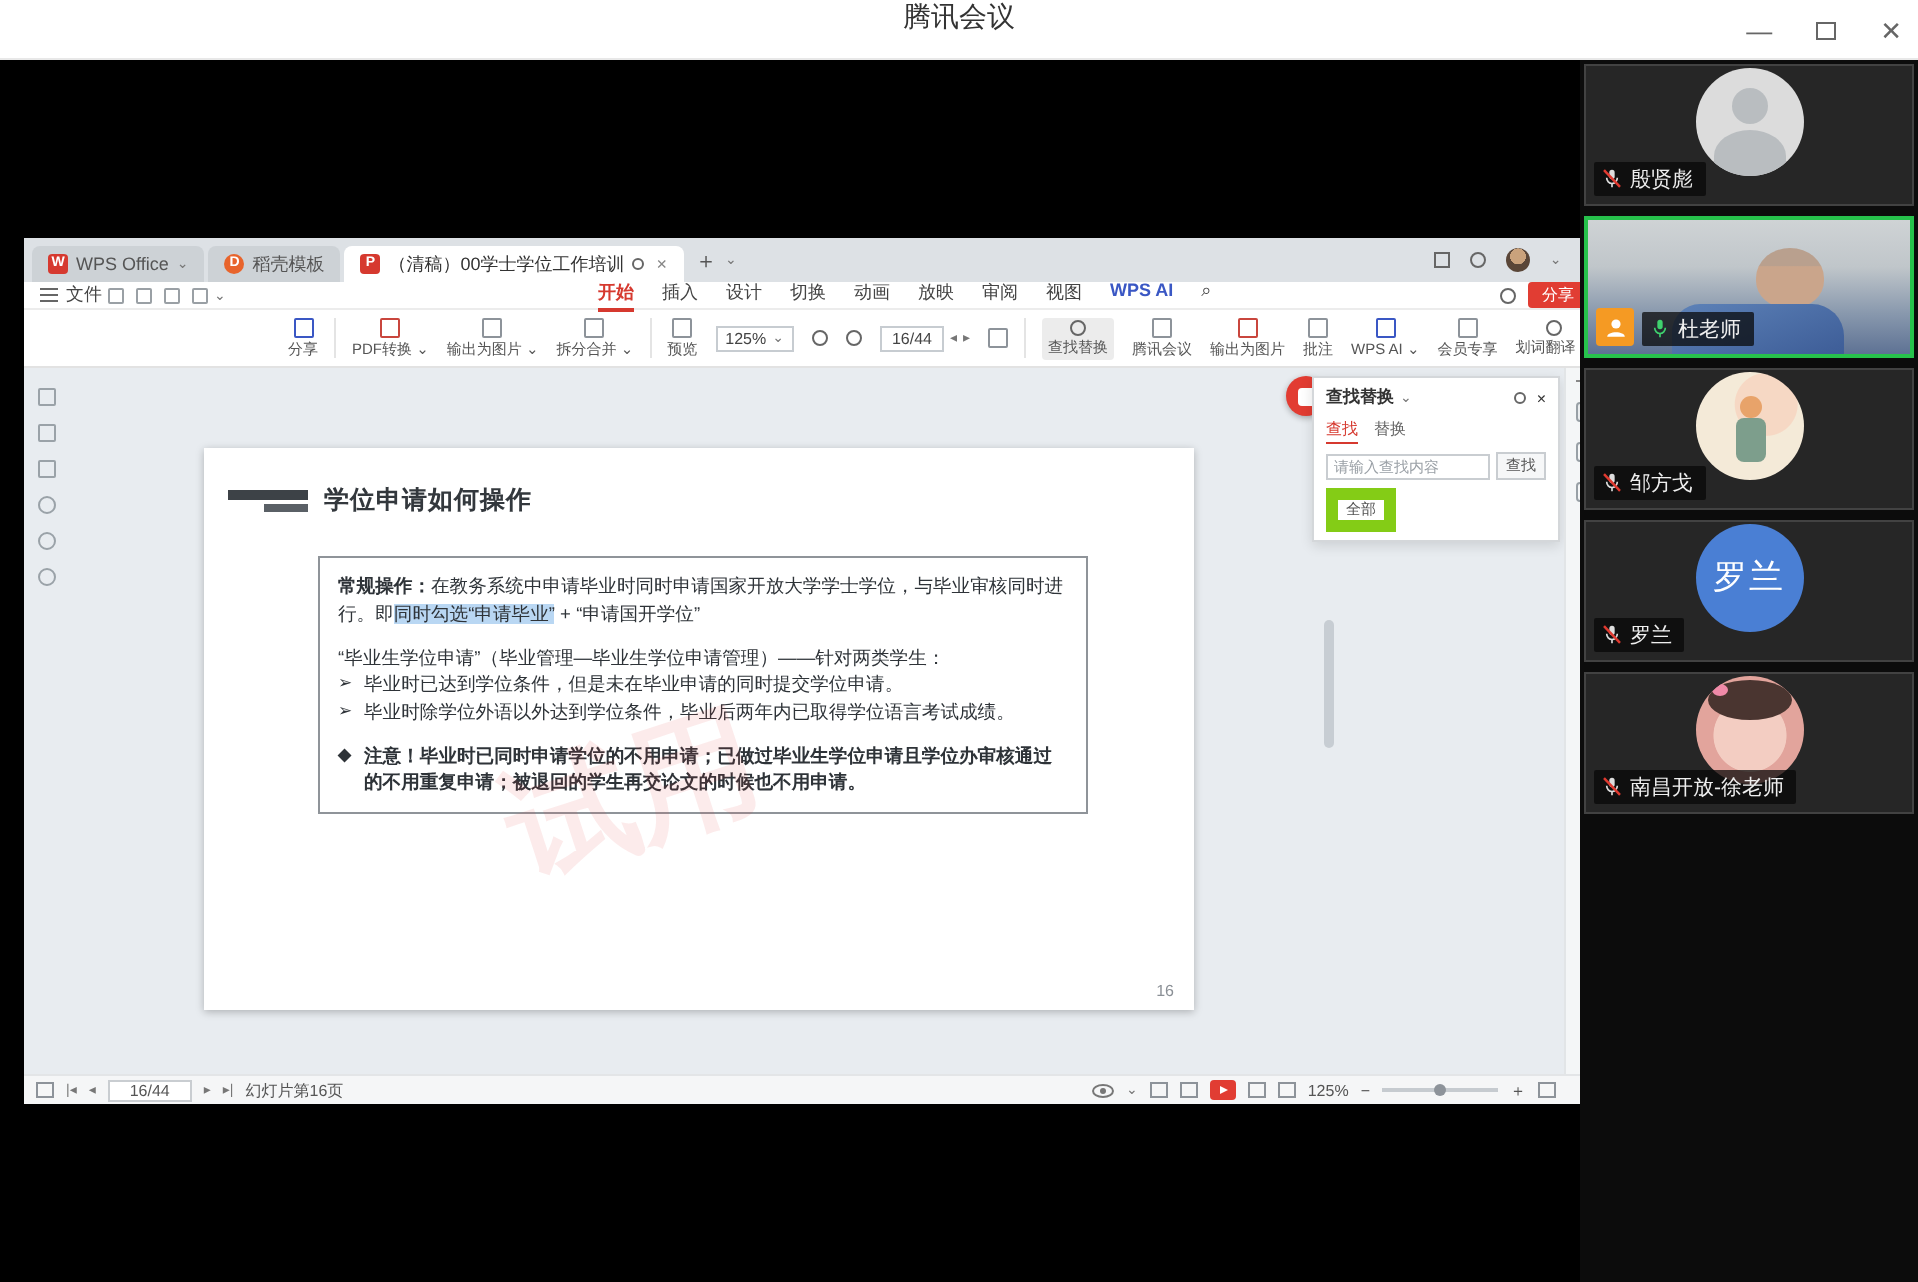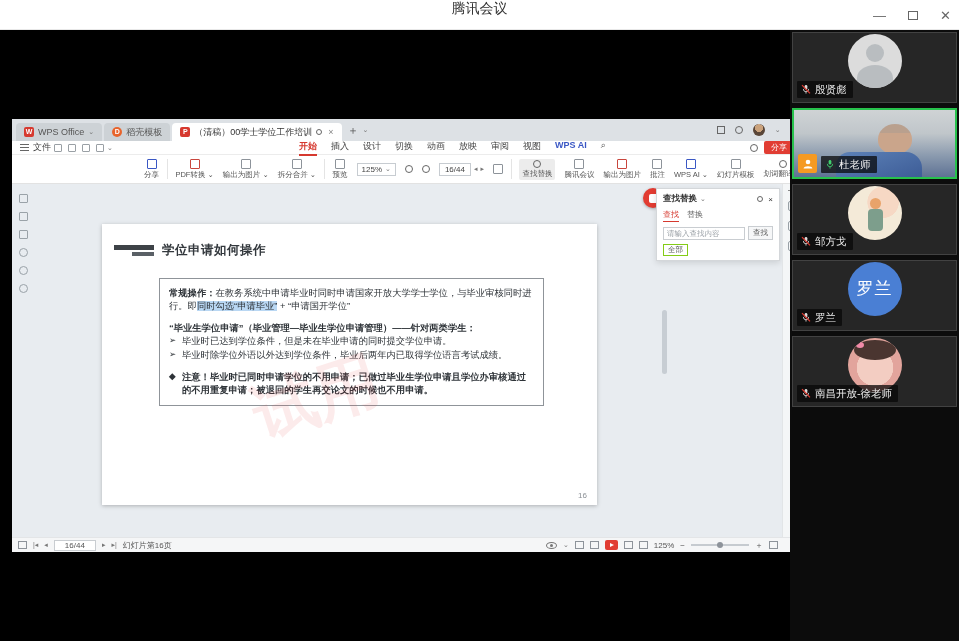--- a/index.html
+++ b/index.html
@@ -83,21 +83,21 @@
   .fphead{display:flex;align-items:center;color:#333}
   .fphead .ttl{font-size:8.5px;font-weight:bold}
   .fphead .sp{flex:1}
   .fptabs{display:flex;gap:8px;margin-top:4px}
   .fptab{color:#666;padding-bottom:1px}
   .fptab.active{color:#d6392f;border-bottom:1.5px solid #d6392f}
   .fprow{display:flex;gap:3px;margin-top:4px;align-items:center}
   .fpinput{flex:1;height:13px;border:1px solid #c9cdd1;font-size:7.5px;padding:0 3px;color:#444;min-width:0}
   .fpinput::placeholder{color:#9aa0a6}
   .fpbtn{border:1px solid #c9cdd1;background:#f6f7f8;font-size:7.5px;padding:1px 4px;color:#555}
-  .chip{display:inline-block;border:1px solid #84cc16;font-size:7.5px;padding:0 4px;margin-top:4px;color:#555}
+  .chip{display:inline-block;border:6px solid #84cc16;font-size:7.5px;padding:0 4px;margin-top:4px;color:#555}
   .aibtn{position:absolute;left:631px;top:4px;width:20px;height:20px;border-radius:50%;background:#e23c32;box-shadow:0 1px 3px rgba(0,0,0,.3);display:flex;align-items:center;justify-content:center}
   .aibtn i{width:9px;height:9px;background:#fff;border-radius:2px;display:block}
   
   .statusbar{height:15px;background:#f5f6f7;border-top:1px solid #e3e5e7;display:flex;align-items:center;padding:0 6px;font-size:8px;color:#555;position:relative}
   .sbl{display:flex;align-items:center;gap:6px}
   .sbbox{border:1px solid #c9cdd1;background:#fff;padding:0 10px;height:11px;display:flex;align-items:center}
   .sbr{position:absolute;right:24px;display:flex;align-items:center;gap:6px}
   .vico{width:9px;height:8px;border:1px solid #8d939a}
   .playbtn{width:13px;height:10px;background:#e13d33;border-radius:2px;position:relative}
   .playbtn:after{content:"";position:absolute;left:5px;top:2.5px;border-left:4px solid #fff;border-top:2.5px solid transparent;border-bottom:2.5px solid transparent}
@@ -266,21 +266,21 @@
           <div class="titem">
             <span class="tbico"></span>
             <span>批注</span>
           </div>
           <div class="titem">
             <span class="tbico blue"></span>
             <span><span>WPS AI</span> ⌄</span>
           </div>
           <div class="titem">
             <span class="tbico"></span>
-            <span>幻灯片模板</span>
+            <span>会员专享</span>
           </div>
           <div class="titem">
             <span class="crc"></span>
             <span><span>划词翻译</span> ⌄</span>
           </div>
         </div>
       </div>
 
       <div class="doc">
 
@@ -299,21 +299,21 @@
                 <i class="bar1"></i>
                 <i class="bar2"></i>
               </span>
             <span class="t">学位申请如何操作</span>
           </div>
           <div class="sbox">
               <div class="blk p">
                 <span><span style="font-weight: bold; font-family: Liberation Serif, serif;">常规操作：</span><span>在教务系统中申请毕业时同时申请国家开放大学学士学位，与毕业审核同时进行。即</span><span class="hl">同时勾选“申请毕业”</span><span> + “申请国开学位”</span></span>
               </div>
               <div class="blk p gap">
-                <span><span style="font-weight: bold; margin-top: 44px;">“毕业生学位申请”（毕业管理—毕业生学位申请管理）——针对两类学生：</span></span>
+                <span><span style="font-weight: normal; margin-top: 44px;">“毕业生学位申请”（毕业管理—毕业生学位申请管理）——针对两类学生：</span></span>
               </div>
               <div class="blk bullet">
                 <span class="mk">➢</span>
                 <span><span>毕业时已达到学位条件，但是未在毕业申请的同时提交学位申请。</span></span>
               </div>
               <div class="blk bullet">
                 <span class="mk">➢</span>
                 <span><span>毕业时除学位外语以外达到学位条件，毕业后两年内已取得学位语言考试成绩。</span></span>
               </div>
               <div class="blk note gap">

